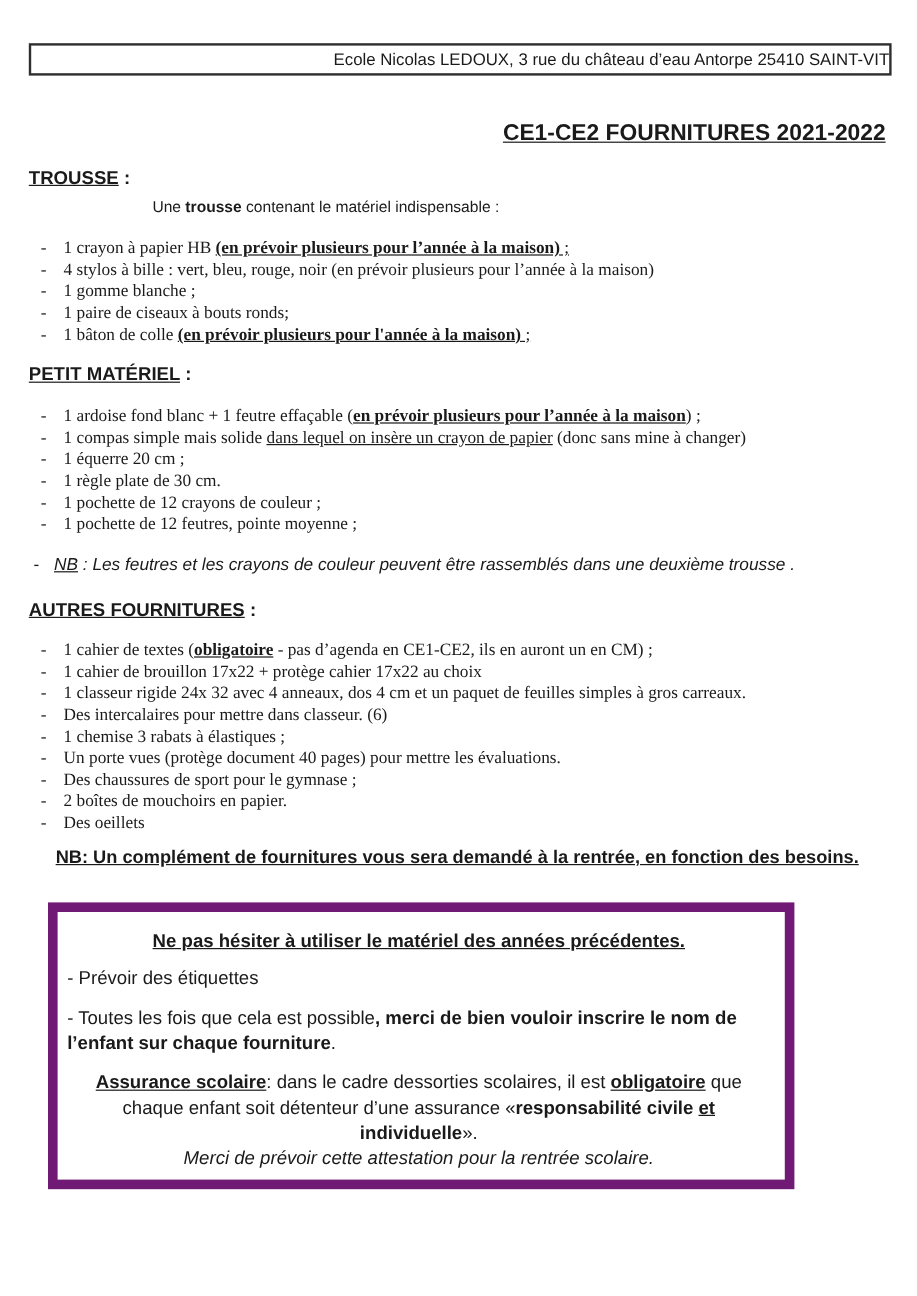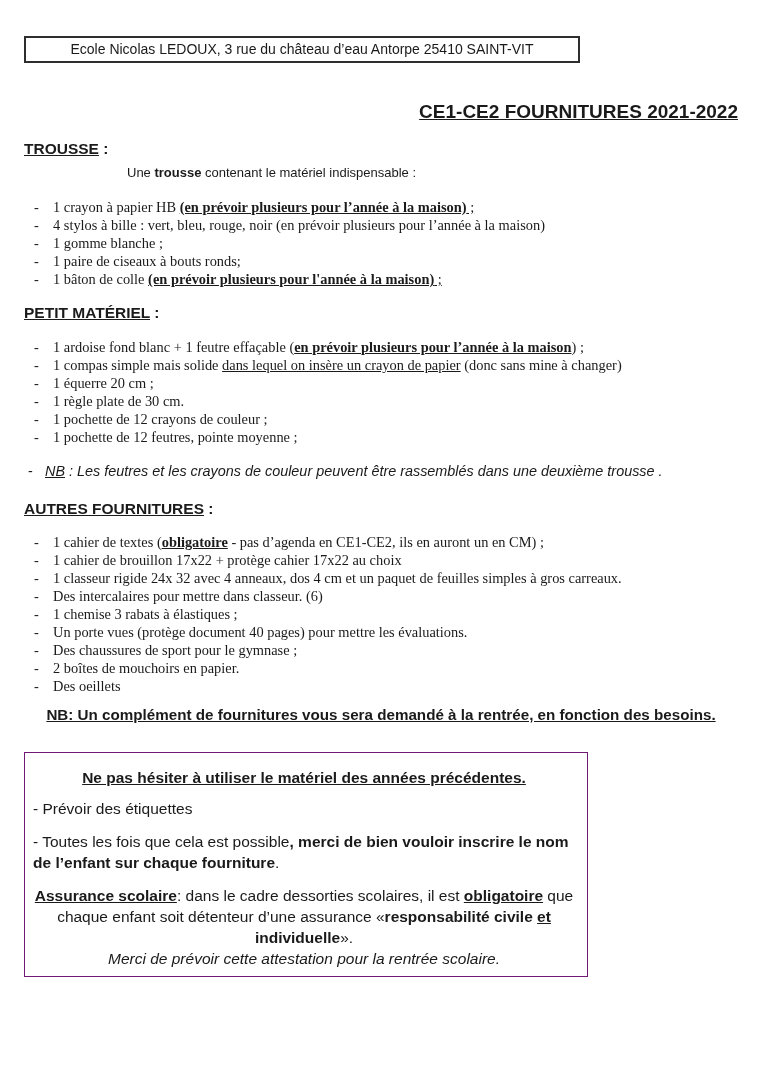--- a/index.html
+++ b/index.html
@@ -8,22 +8,22 @@
     font-family:"Liberation Sans","DejaVu Sans",sans-serif;
     color:#1a1a1a; -webkit-font-smoothing:antialiased;
   }
   .page { padding:0 26px 0 24px; }
 
   .seg-b { font-weight:bold; }
   .seg-u { text-decoration:underline; }
   .seg-i { font-style:italic;text-align:right; }
 
   .header-box {
-    margin-top:36px; width:556px; box-sizing:border-box;
-    border:2px solid #2e2e2e; text-align:center;
+    margin-top:36px; width:719px; box-sizing:border-box;
+    border:2px solid #2e2e2e; text-align:right;
     font-size:14px; line-height:23px; height:27px;
   }
 
   .doc-title {
     margin-top:36px; text-align:right;
     font-size:19px; font-weight:bold; line-height:25px;
   }
   .doc-title .u { text-decoration:underline; }
 
   .sec-heading {
@@ -55,22 +55,22 @@
   .nb-line::before { content:"-"; position:absolute; left:4px; top:0; font-style:normal; }
 
   .sec-heading.gap-lg { margin-top:20px; }
 
   .nb-footer {
     margin-top:10px; text-align:center;
     font-size:15.2px; line-height:19px;
   }
 
   .bottom-box {
-    margin-top:28px; margin-left:0; width:564px; box-sizing:border-box;
-    border:1px solid #701a75; background:#fff;
+    margin-top:28px; margin-left:16px; width:622px; box-sizing:border-box;
+    border:8px solid #701a75; background:#fff;
     padding:14px 12px 7px 8px;
     font-size:15.5px; line-height:21px;
   }
   .bottom-box p { margin:0; }
   .bottom-box p.center { text-align:center; }
   .bottom-box p.mt10 { margin-top:10px; }
   .bottom-box p.mt12 { margin-top:12px; }
 </style>
 </head>
 <body>

